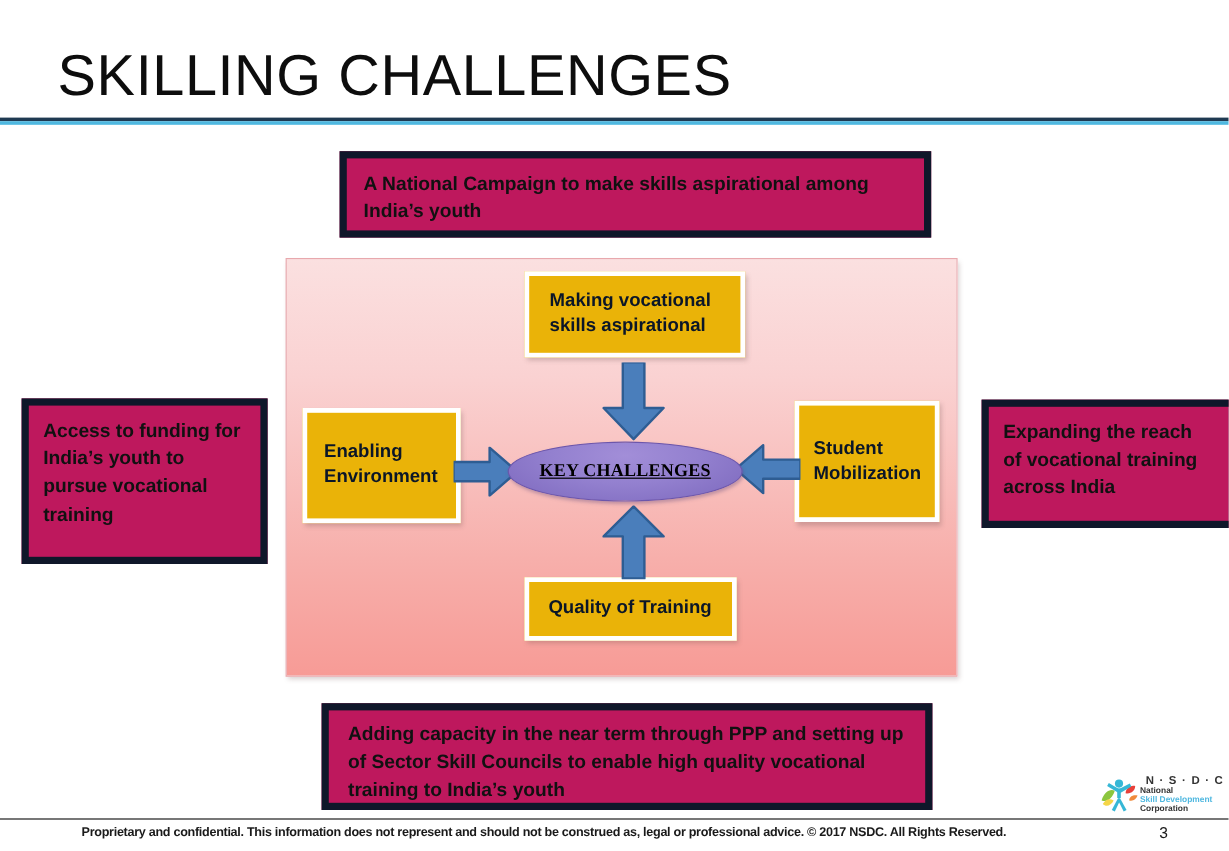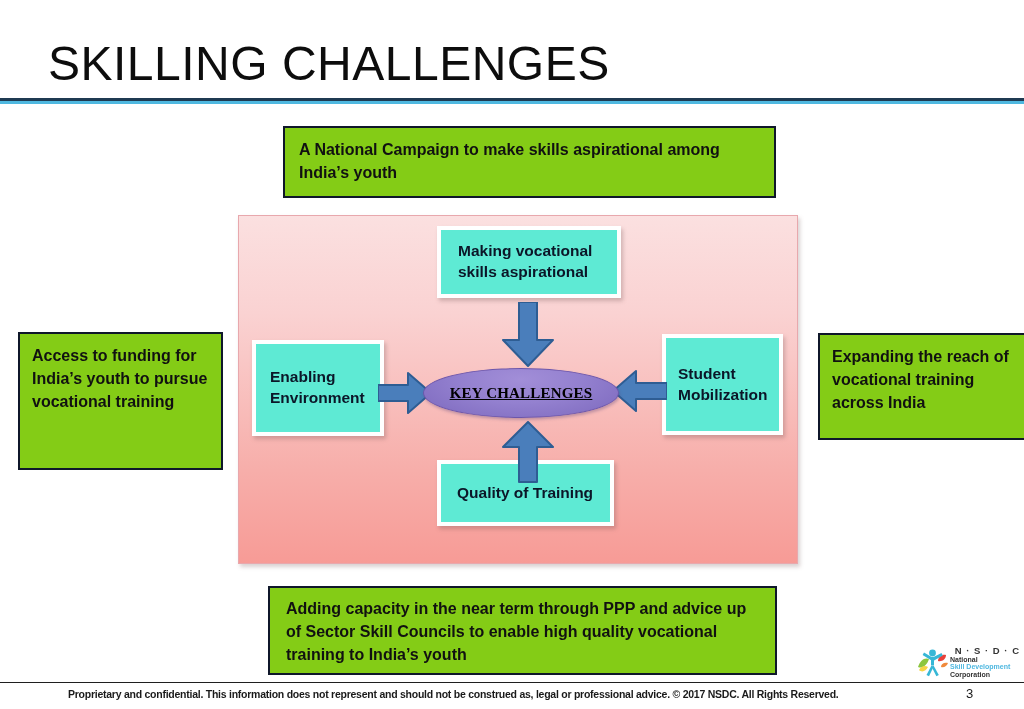--- a/index.html
+++ b/index.html
@@ -50,22 +50,22 @@
     position: absolute;
     left: 0; top: 3px;
     width: 100%;
     height: 3px;
     background: #4fb8e0;
   }
 
   
   .callout {
     position: absolute;
-    background: #84cc16;
-    border: 2px solid #0f172a;
+    background: #be185d;
+    border: 6px solid #0f172a;
     box-sizing: border-box;
     color: #111111;
     font-weight: bold;
     font-size: 16px;
     line-height: 1.45;
     padding: 10px 12px 10px 14px;
     font-family: "Liberation Sans", sans-serif;
   }
   #callout-top {
     left: 283px;
@@ -105,21 +105,21 @@
     height: 349px;
     box-sizing: border-box;
     border: 1px solid #e8a8ad;
     background: linear-gradient(to bottom, #fbe0e0 0%, #fad2d2 28%, #f7afab 72%, #f79b96 100%);
     box-shadow: 2px 3px 4px rgba(120, 90, 90, 0.28);
   }
 
   
   .teal-box {
     position: absolute;
-    background: #5eead4;
+    background: #eab308;
     border: 4px solid #ffffff;
     box-sizing: border-box;
     color: #0b1628;
     font-weight: bold;
     font-size: 15.5px;
     line-height: 1.35;
     display: flex;
     align-items: center;
     font-family: "Liberation Sans", sans-serif;
     box-shadow: 2px 3px 4px rgba(110, 80, 80, 0.30);
@@ -140,23 +140,23 @@
   }
   #box-right {
     left: 662px;
     top: 334px;
     width: 121px;
     height: 101px;
     padding-left: 12px;
   }
   #box-bottom {
     left: 437px;
-    top: 460px;
+    top: 481px;
     width: 177px;
-    height: 66px;
+    height: 53px;
     padding-left: 16px;
   }
 
   
   #key-ellipse {
     position: absolute;
     left: 423px;
     top: 368px;
     width: 194px;
     height: 48px;
@@ -266,21 +266,21 @@
     <div class="rule-dark"></div>
     <div class="rule-light"></div>
   </div>
 
   <div class="callout" id="callout-top">A National Campaign to make skills aspirational among India’s youth</div>
 
   <div class="callout" id="callout-left">Access to funding for India’s youth to pursue vocational training</div>
 
   <div class="callout" id="callout-right">Expanding the reach of vocational training across India</div>
 
-  <div class="callout" id="callout-bottom"> Adding capacity  in the near term through PPP and advice up of Sector Skill Councils to enable  high quality vocational training to India’s youth</div>
+  <div class="callout" id="callout-bottom"> Adding capacity  in the near term through PPP and setting up of Sector Skill Councils to enable  high quality vocational training to India’s youth</div>
 
   <div id="diagram-panel"></div>
 
   <div class="teal-box" id="box-top">Making vocational skills aspirational</div>
   <div class="teal-box" id="box-right">Student Mobilization</div>
   <div class="teal-box" id="box-left">Enabling Environment</div>
   <div class="teal-box" id="box-bottom">Quality of Training</div>
 
   <svg class="arrow" id="arrow-top" viewBox="0 0 62 66">
     <polygon points="22,0 40,0 40,38 56,38 31,64 6,38 22,38" fill="#4a7ebb" stroke="#2e5d93" stroke-width="2" stroke-linejoin="round"></polygon>

